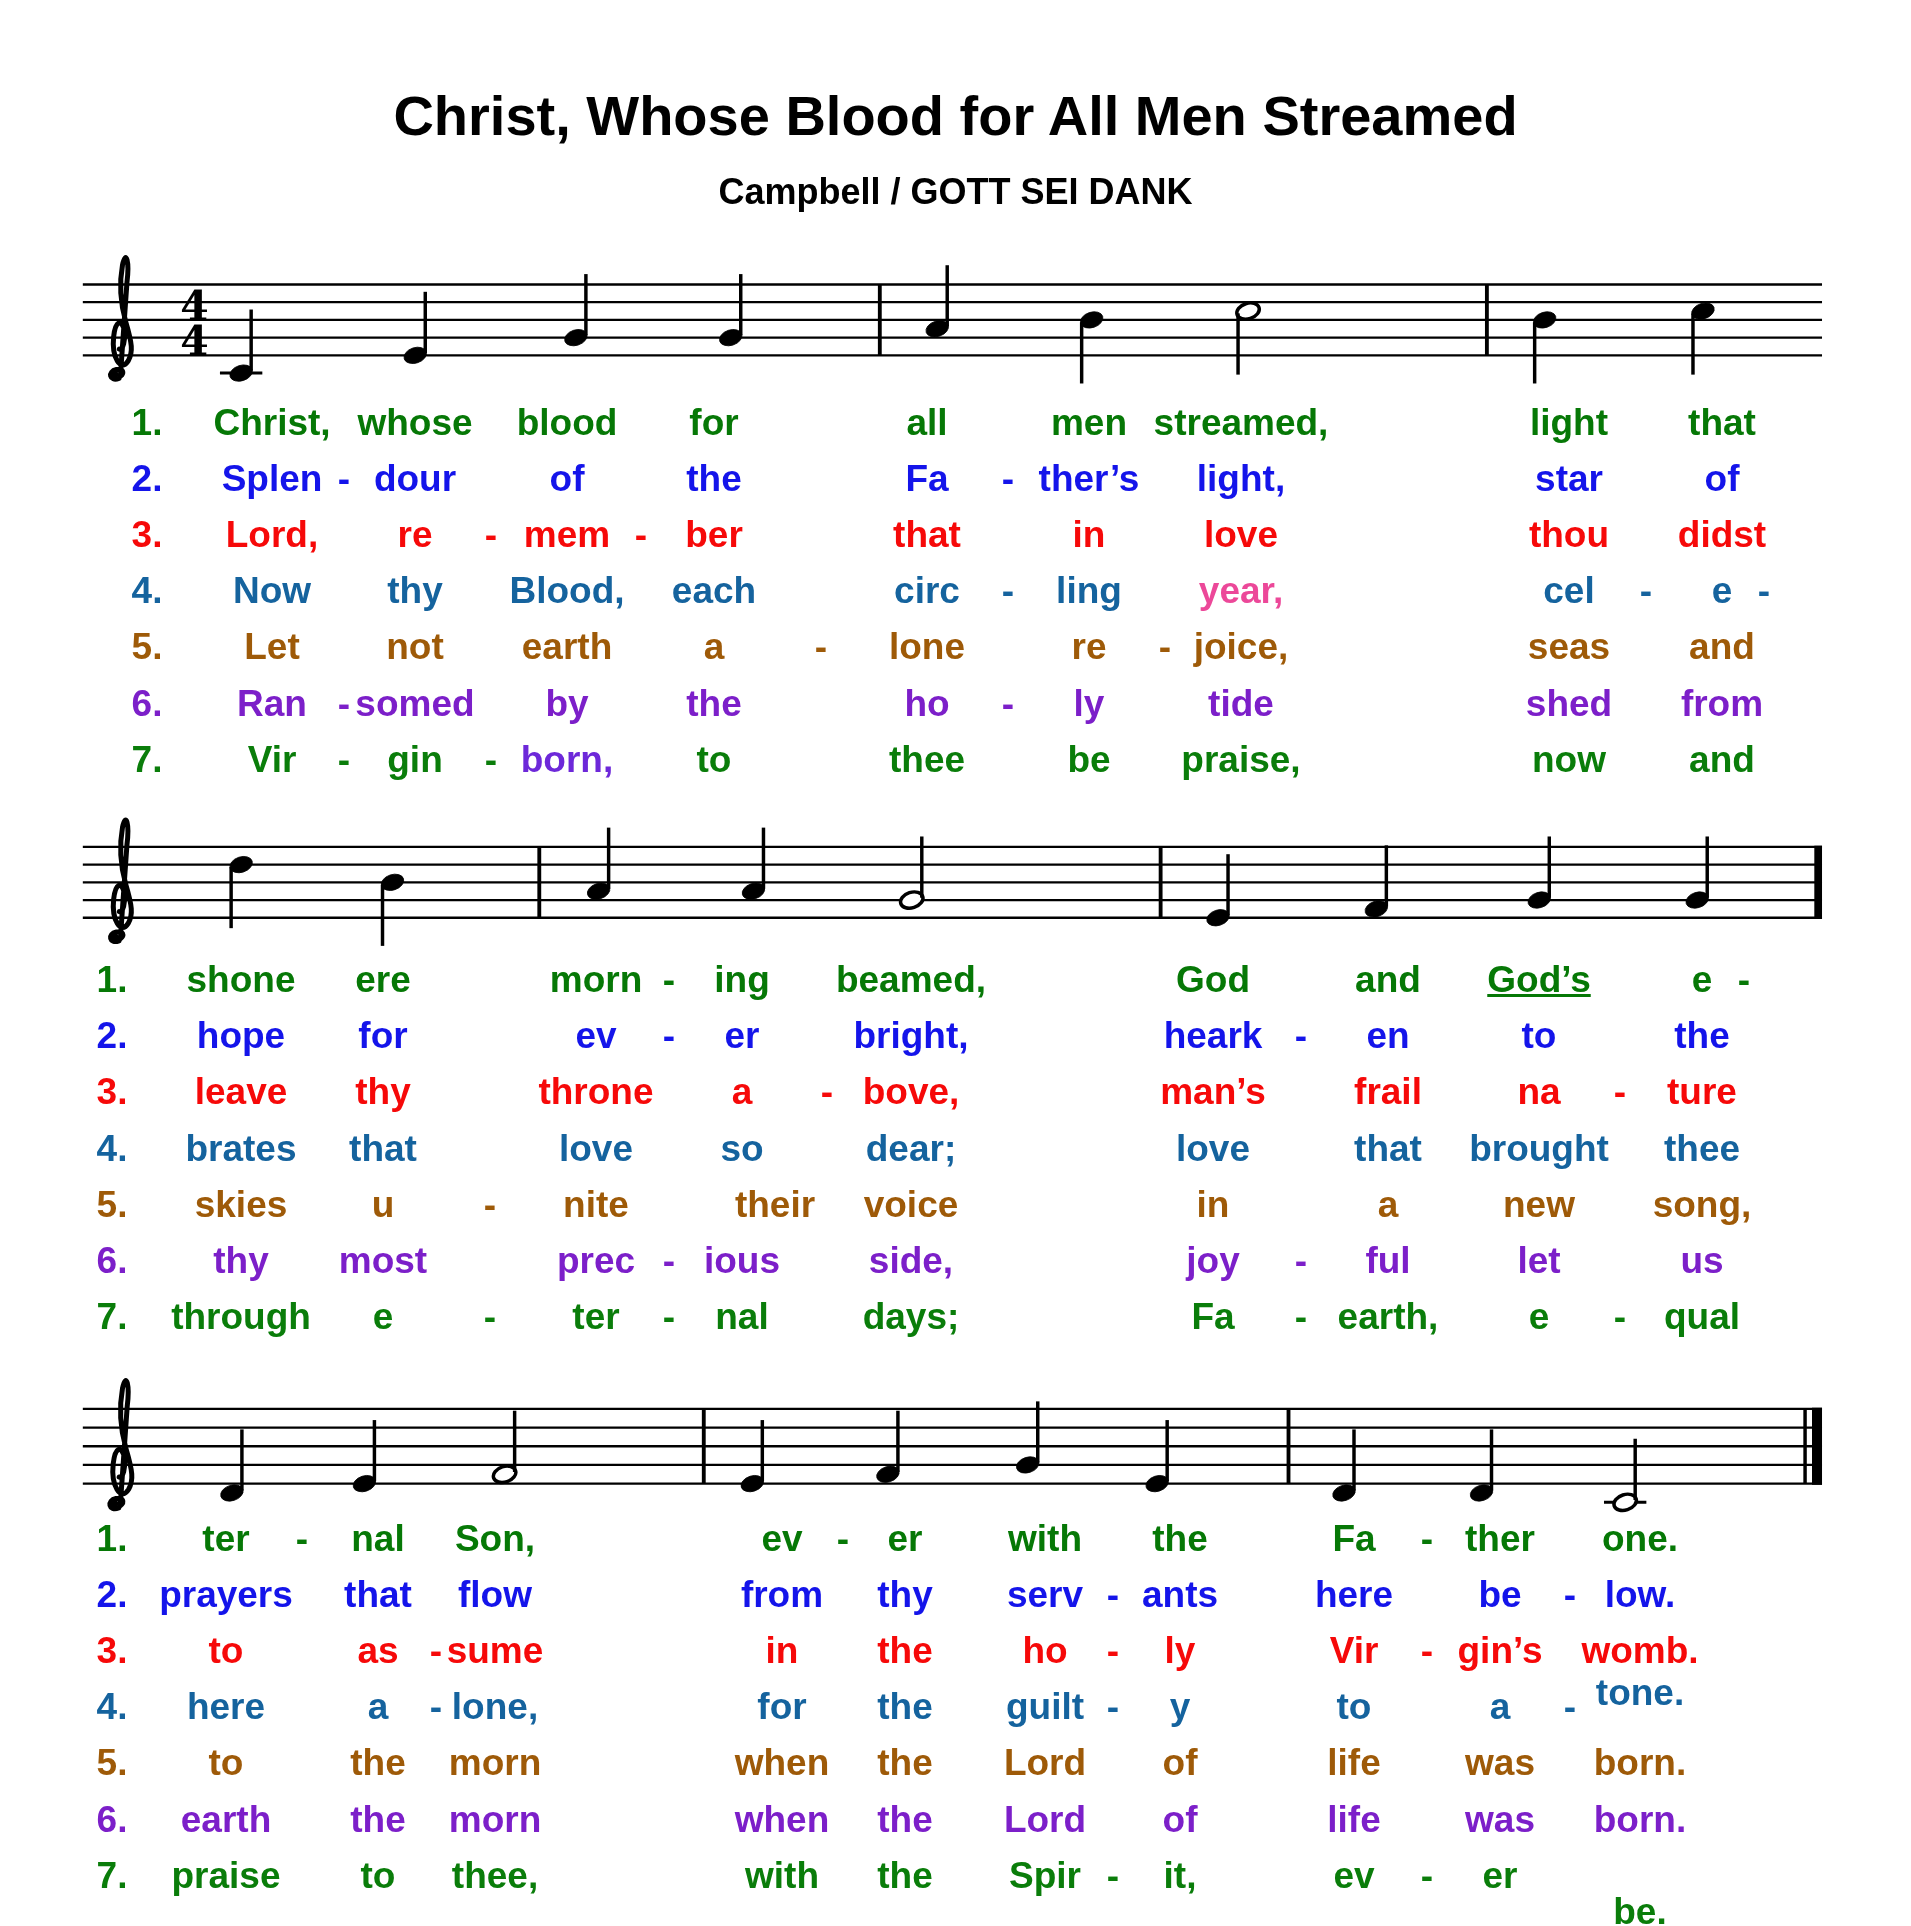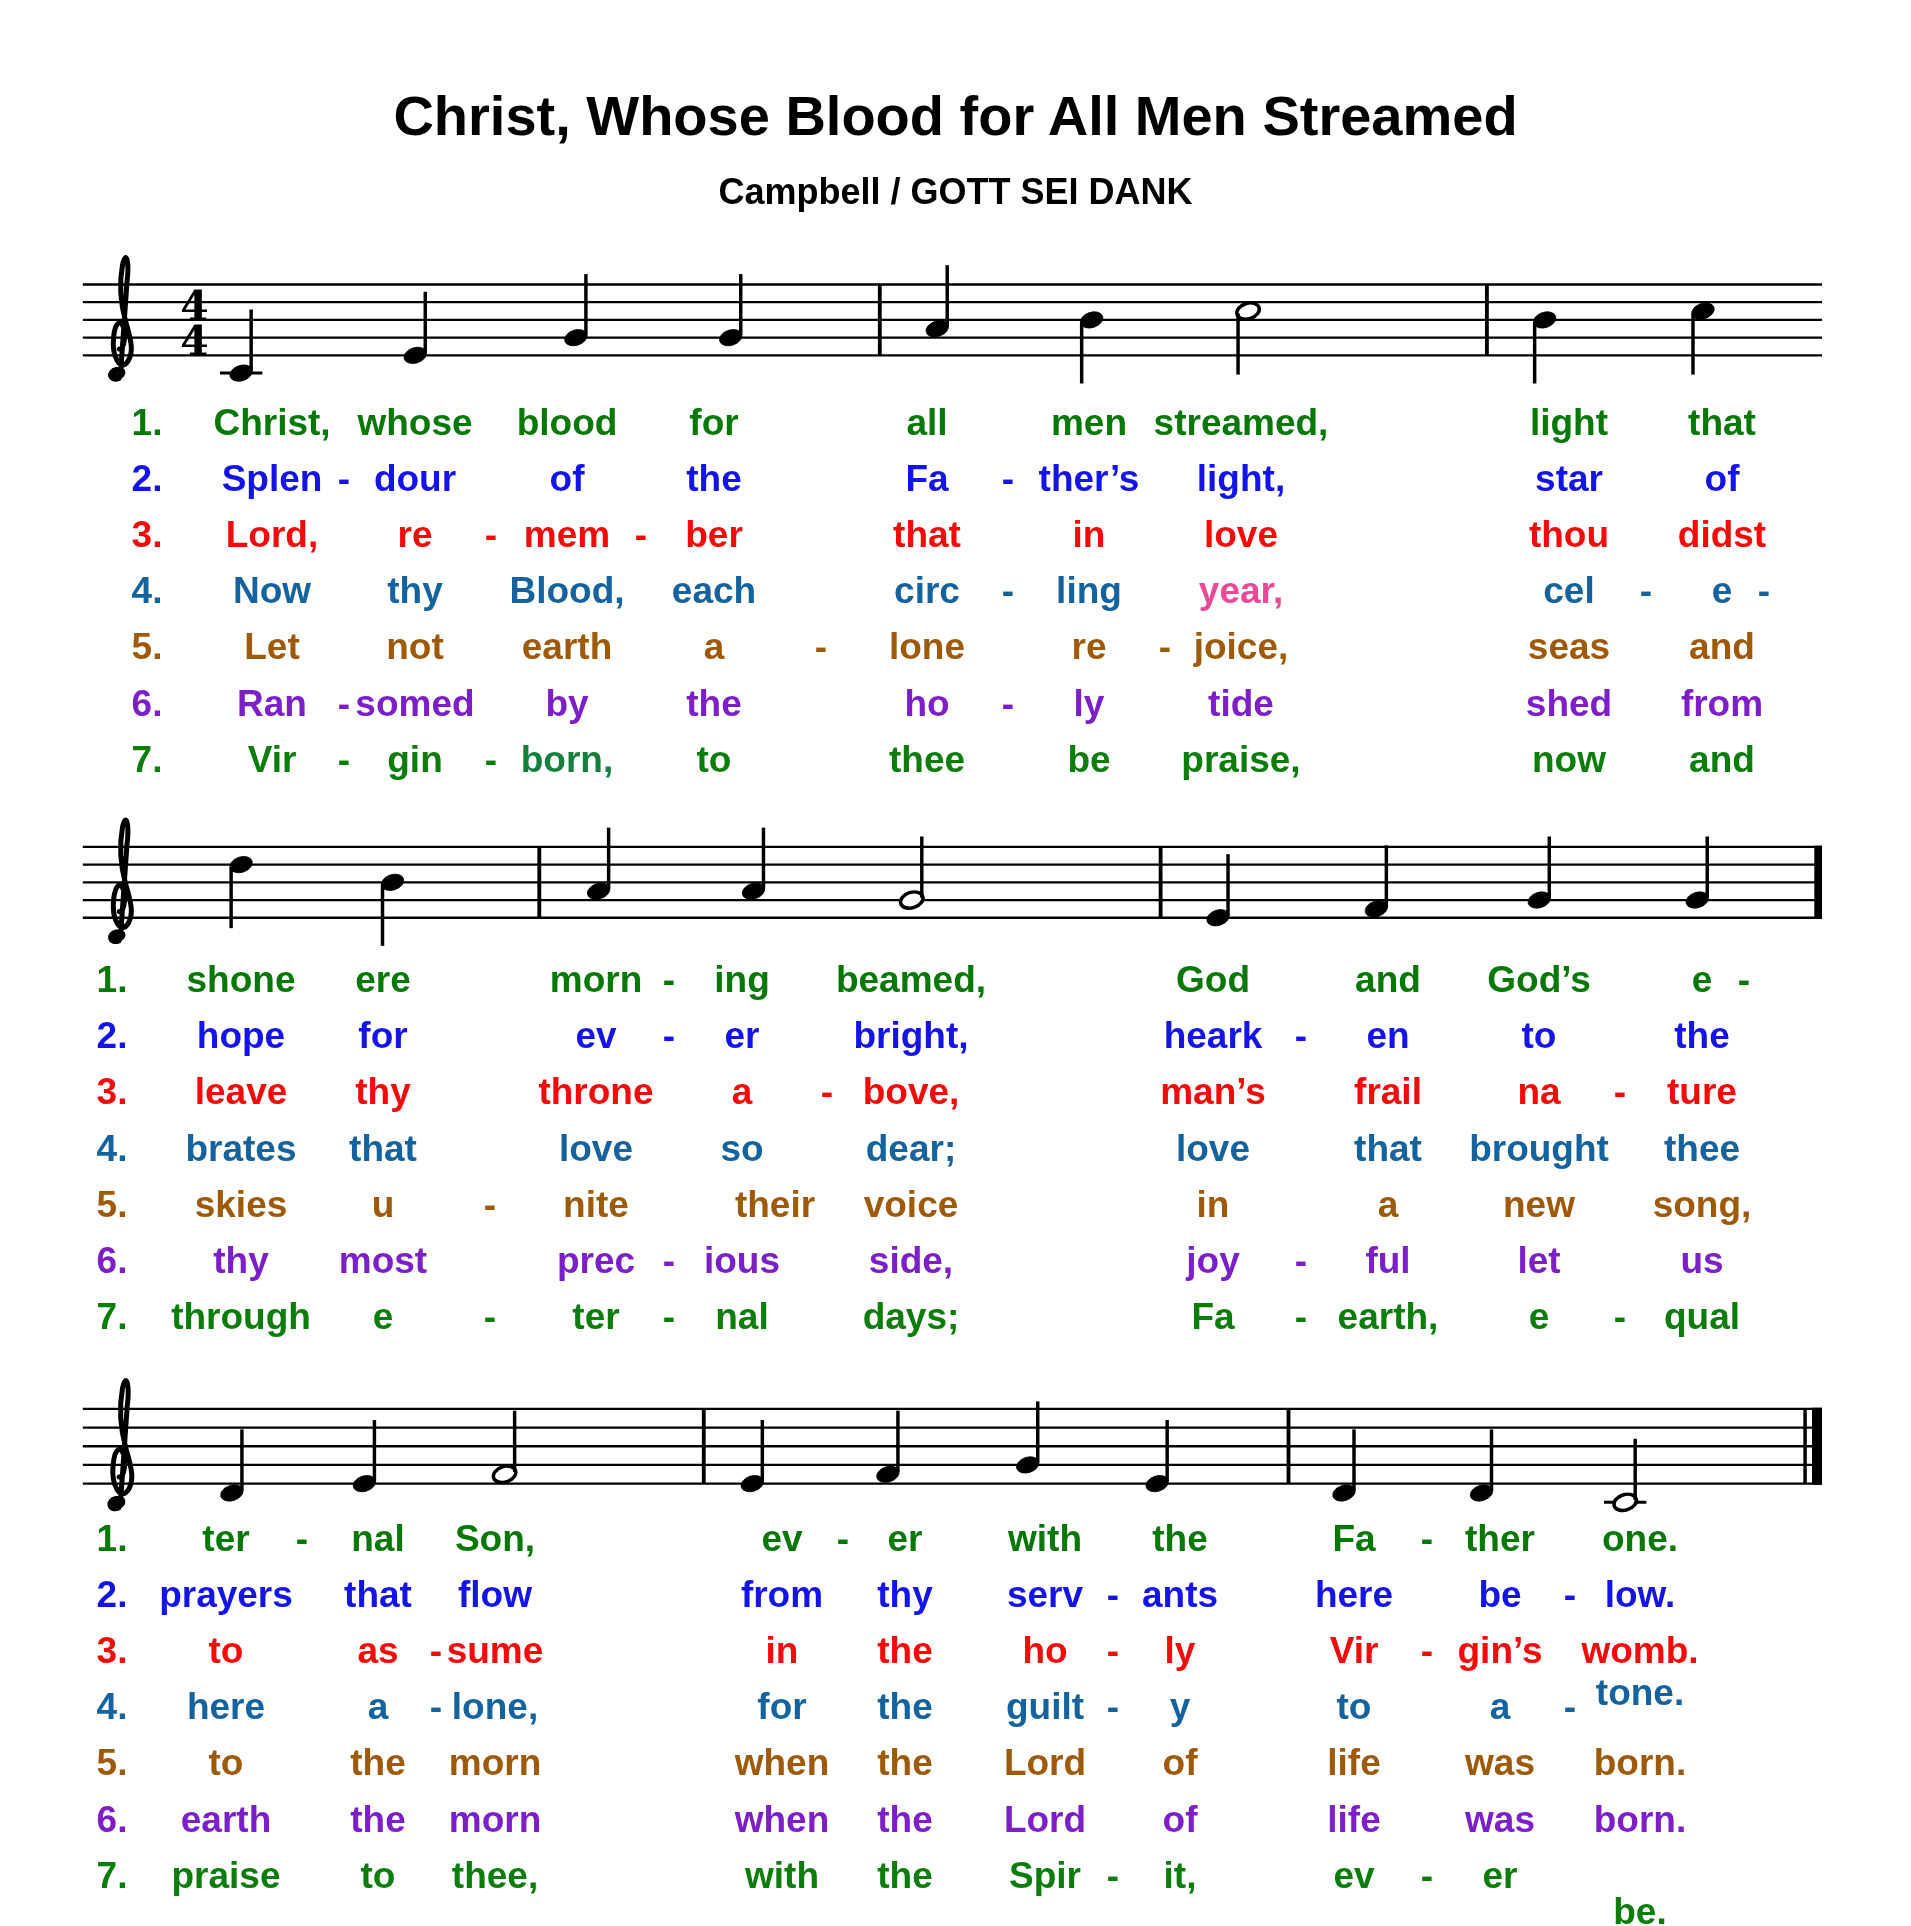--- a/index.html
+++ b/index.html
@@ -191,37 +191,37 @@
     <span class="syl" style="left: 1008px; top: 685px; color: rgb(124, 31, 201);">-</span>
     <span class="syl" style="left: 1089px; top: 685px; color: rgb(124, 31, 201);">ly</span>
     <span class="syl" style="left: 1241px; top: 685px; color: rgb(124, 31, 201);">tide</span>
     <span class="syl" style="left: 1569px; top: 685px; color: rgb(124, 31, 201);">shed</span>
     <span class="syl" style="left: 1722px; top: 685px; color: rgb(124, 31, 201);">from</span>
     <span class="vnum" style="left: 147px; top: 741px; color: rgb(10, 125, 10);">7.</span>
     <span class="syl" style="left: 272px; top: 741px; color: rgb(10, 125, 10);">Vir</span>
     <span class="syl" style="left: 344px; top: 741px; color: rgb(10, 125, 10);">-</span>
     <span class="syl" style="left: 415px; top: 741px; color: rgb(10, 125, 10);">gin</span>
     <span class="syl" style="left: 491px; top: 741px; color: rgb(10, 125, 10);">-</span>
-    <span class="syl" style="left: 567px; top: 741px; color: #15803d;">born,</span>
+    <span class="syl" style="left: 567px; top: 741px; color: #6d28d9;">born,</span>
     <span class="syl" style="left: 714px; top: 741px; color: rgb(10, 125, 10);">to</span>
     <span class="syl" style="left: 927px; top: 741px; color: rgb(10, 125, 10);">thee</span>
     <span class="syl" style="left: 1089px; top: 741px; color: rgb(10, 125, 10);">be</span>
     <span class="syl" style="left: 1241px; top: 741px; color: rgb(10, 125, 10);">praise,</span>
     <span class="syl" style="left: 1569px; top: 741px; color: rgb(10, 125, 10);">now</span>
     <span class="syl" style="left: 1722px; top: 741px; color: rgb(10, 125, 10);">and</span>
     <span class="vnum" style="left: 112px; top: 961px; color: rgb(6, 120, 6);">1.</span>
     <span class="syl" style="left: 241px; top: 961px; color: rgb(6, 120, 6);">shone</span>
     <span class="syl" style="left: 383px; top: 961px; color: rgb(6, 120, 6);">ere</span>
     <span class="syl" style="left: 596px; top: 961px; color: rgb(6, 120, 6);">morn</span>
     <span class="syl" style="left: 669px; top: 961px; color: rgb(6, 120, 6);">-</span>
     <span class="syl" style="left: 742px; top: 961px; color: rgb(6, 120, 6);">ing</span>
     <span class="syl" style="left: 911px; top: 961px; color: rgb(6, 120, 6);">beamed,</span>
     <span class="syl" style="left: 1213px; top: 961px; color: rgb(6, 120, 6);">God</span>
     <span class="syl" style="left: 1388px; top: 961px; color: rgb(6, 120, 6);">and</span>
-    <span class="syl" style="left: 1539px; top: 961px; color: rgb(6, 120, 6);">God’s</span>
+    <span class="syl" style="left: 1539px; top: 961px; color: rgb(6, 120, 6); text-decoration: underline;">God’s</span>
     <span class="syl" style="left: 1702px; top: 961px; color: rgb(6, 120, 6);">e</span>
     <span class="syl" style="left: 1744px; top: 961px; color: rgb(6, 120, 6);">-</span>
     <span class="vnum" style="left: 112px; top: 1017px; color: rgb(20, 20, 234);">2.</span>
     <span class="syl" style="left: 241px; top: 1017px; color: rgb(20, 20, 234);">hope</span>
     <span class="syl" style="left: 383px; top: 1017px; color: rgb(20, 20, 234);">for</span>
     <span class="syl" style="left: 596px; top: 1017px; color: rgb(20, 20, 234);">ev</span>
     <span class="syl" style="left: 669px; top: 1017px; color: rgb(20, 20, 234);">-</span>
     <span class="syl" style="left: 742px; top: 1017px; color: rgb(20, 20, 234);">er</span>
     <span class="syl" style="left: 911px; top: 1017px; color: rgb(20, 20, 234);">bright,</span>
     <span class="syl" style="left: 1213px; top: 1017px; color: rgb(20, 20, 234);">heark</span>

